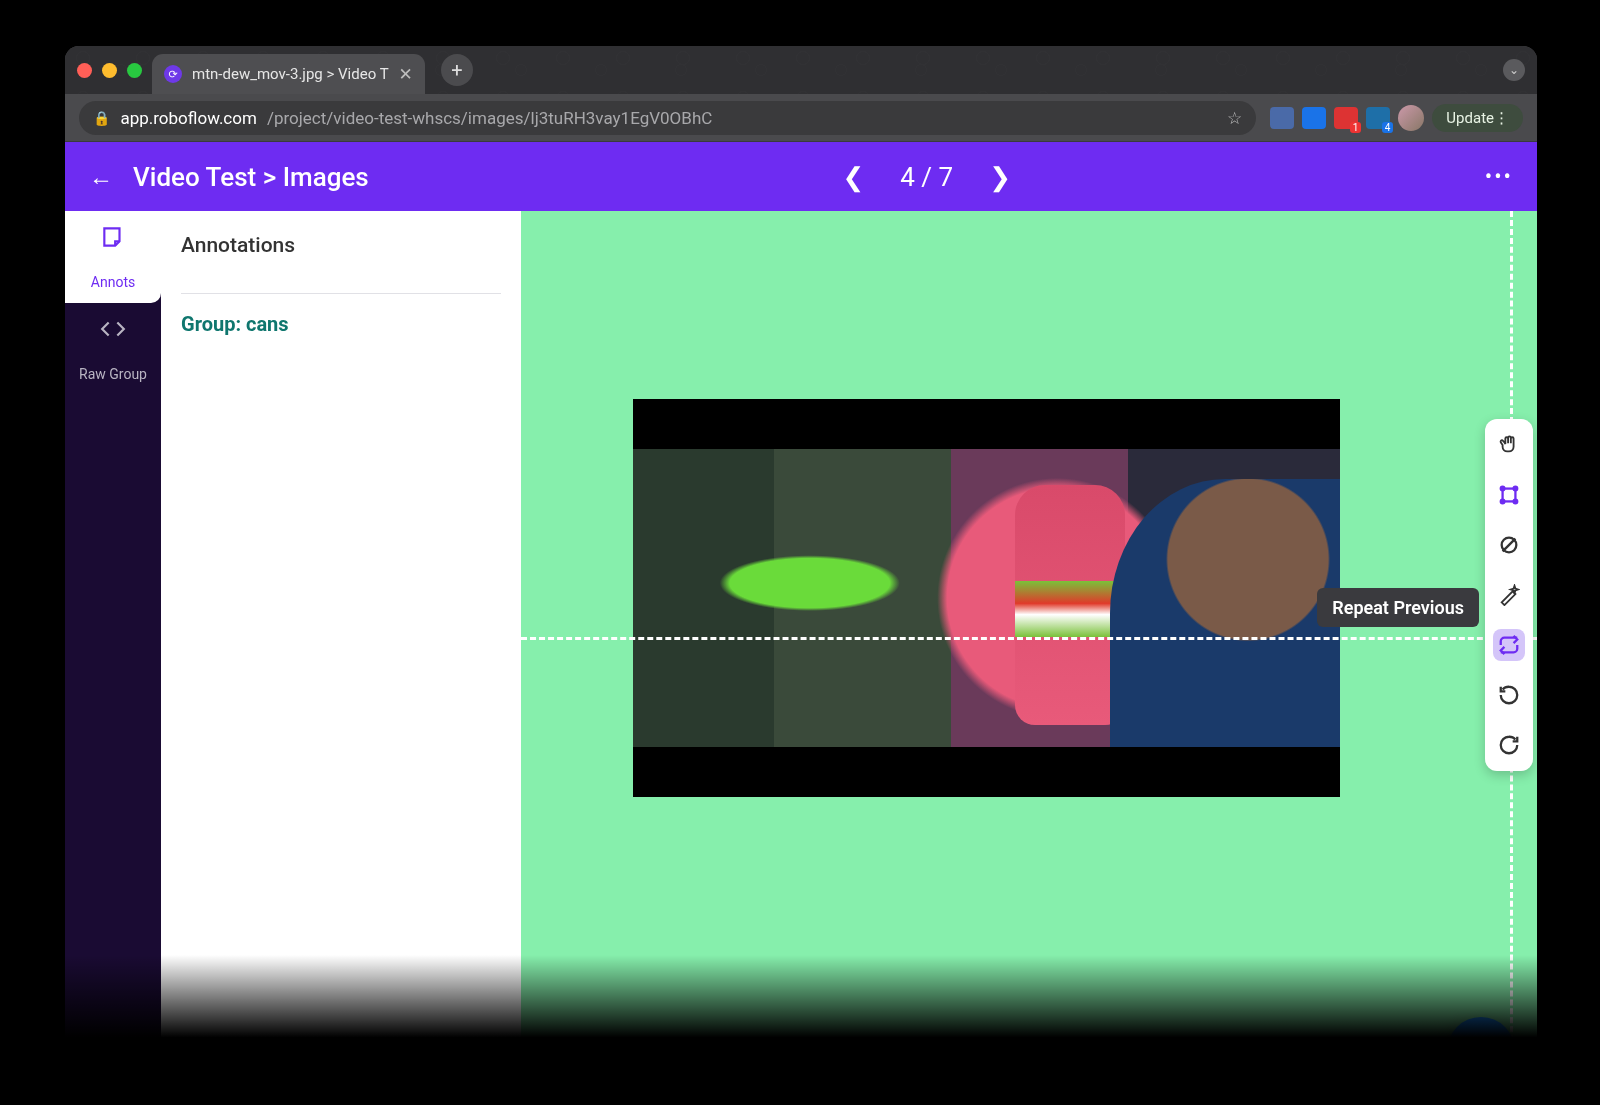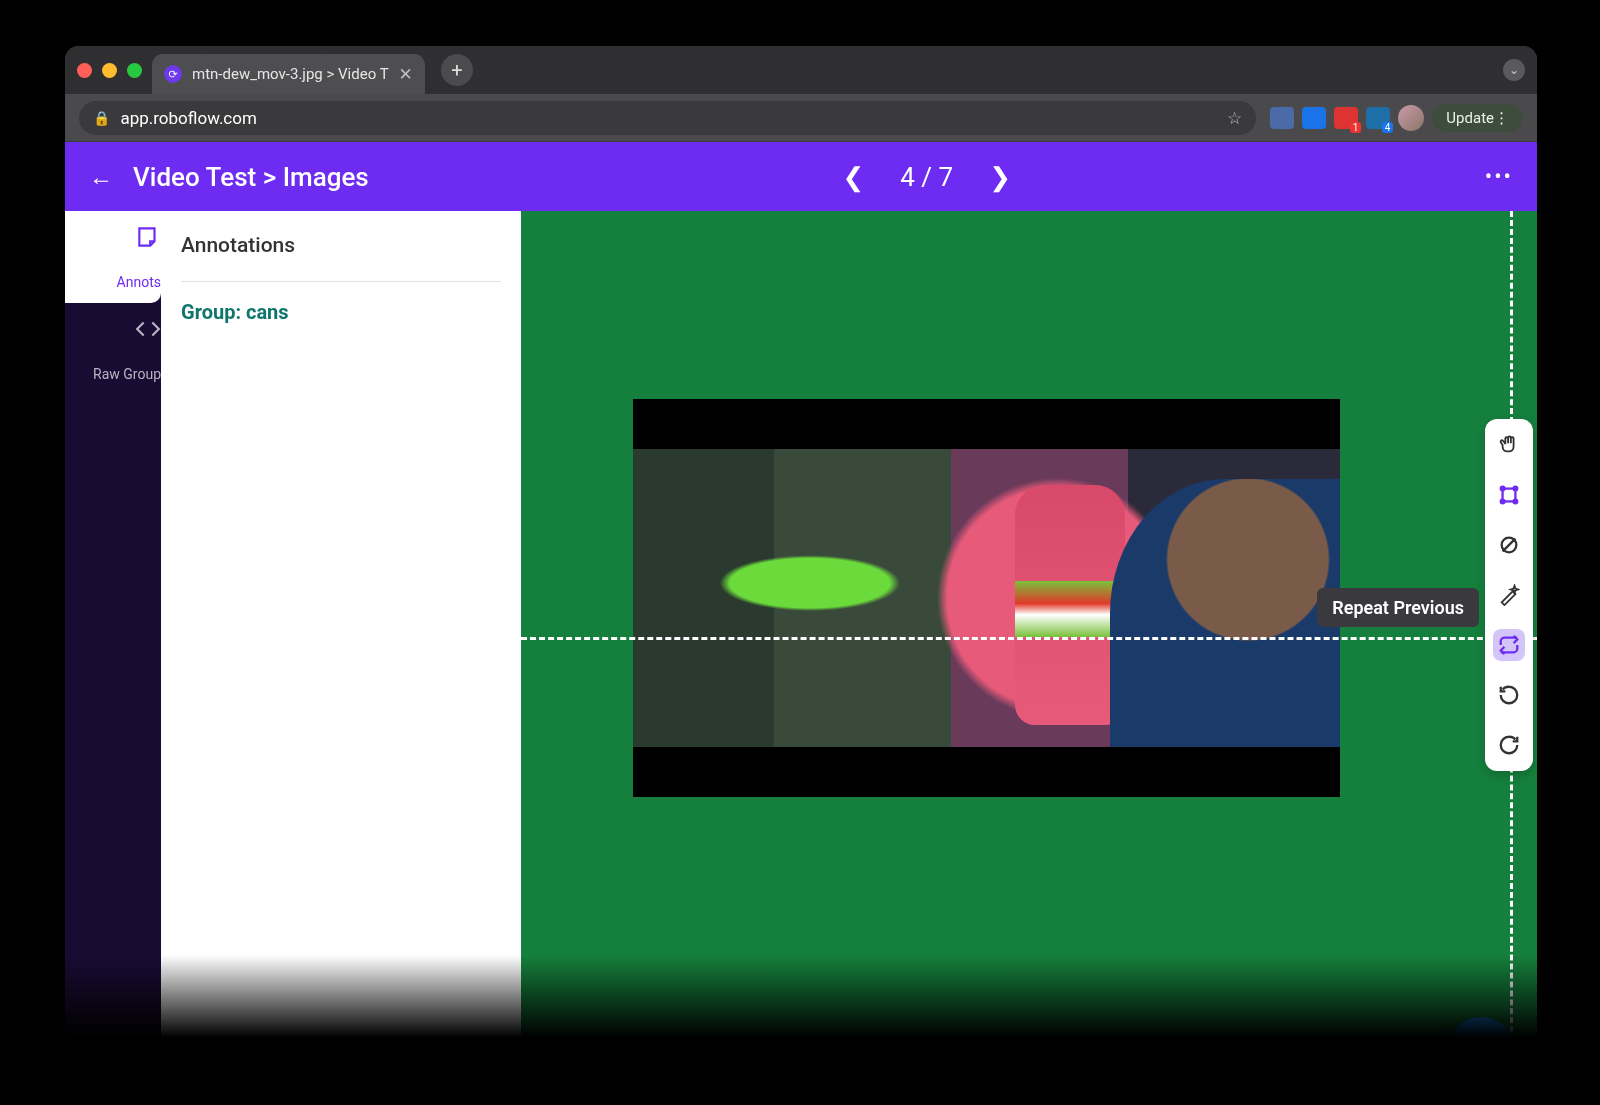--- a/index.html
+++ b/index.html
@@ -86,32 +86,32 @@
   .pager { margin: 0 auto; display:flex; align-items:center; gap:36px; font-size:26px; }
   .pager .num { font-size: 26px;}
   .appheader .more { font-size: 22px; letter-spacing: 2px; }
   
   .appbody { flex:1; display:flex; min-height:0; }
   .vtabs {
     width: 96px; background: #1a0b33;
     display:flex; flex-direction:column;
   }
   .vtab {
-    height: 92px; display:flex;flex-direction:column;align-items:flex-end;justify-content:center;gap:24px;
+    height: 92px; display:flex;flex-direction:column;align-items:center;justify-content:center;gap:24px;
     color:#b8b4c2;font-size:14px; cursor:pointer;
   }
   .vtab.active{ background:#fff; color:#6e2cf2; border-radius: 0 0 10px 0;}
   .vtab svg { width: 26px; height: 26px; }
   .panel {
     width: 360px; background:#fff; padding: 22px 20px;
   }
-  .panel h3 { font-size: 21px; font-weight:500; color:#333; padding-bottom:24px; border-bottom:1px solid #e1e1e6; }
+  .panel h3 { font-size: 21px; font-weight:500; color:#333; padding-bottom:36px; border-bottom:1px solid #e1e1e6; }
   .panel .group { margin-top:18px; font-size:20px; font-weight:700; color:#0f766e;}
   .canvas {
-    flex:1; background:#15803d; position:relative; overflow:hidden;
+    flex:1; background:#86efac; position:relative; overflow:hidden;
   }
   .img-frame {
     position:absolute; top:188px; left:112px; width:707px; height:398px;
     background:#000;
     display:flex;align-items:center;justify-content:center;
   }
   .img-inner{
     width:100%; height:75%;
     background:
      radial-gradient(circle at 60% 50%, #e85a7a 0 110px, transparent 120px),
@@ -171,20 +171,21 @@
       <span class="close">✕</span>
     </div>
     <div class="newtab">+</div>
     <div class="chev-down">⌄</div>
   </div>
 
   <div class="urlbar">
     <div class="addr">
       <span class="lock">🔒</span>
       <span class="host">app.roboflow.com</span>
+        <span class="path">/project/video-test-whscs/images/lj3tuRH3vay1EgV0OBhC</span>
       <span class="star">☆</span>
     </div>
     <div class="ext">
       <div class="ext-ic" style="background:#4a6aa8"></div>
       <div class="ext-ic blue"></div>
       <div class="ext-ic red">
           <span class="ext-badge">1</span>
         </div>
       <div class="ext-ic cyan">
           <span class="ext-badge b">4</span>

